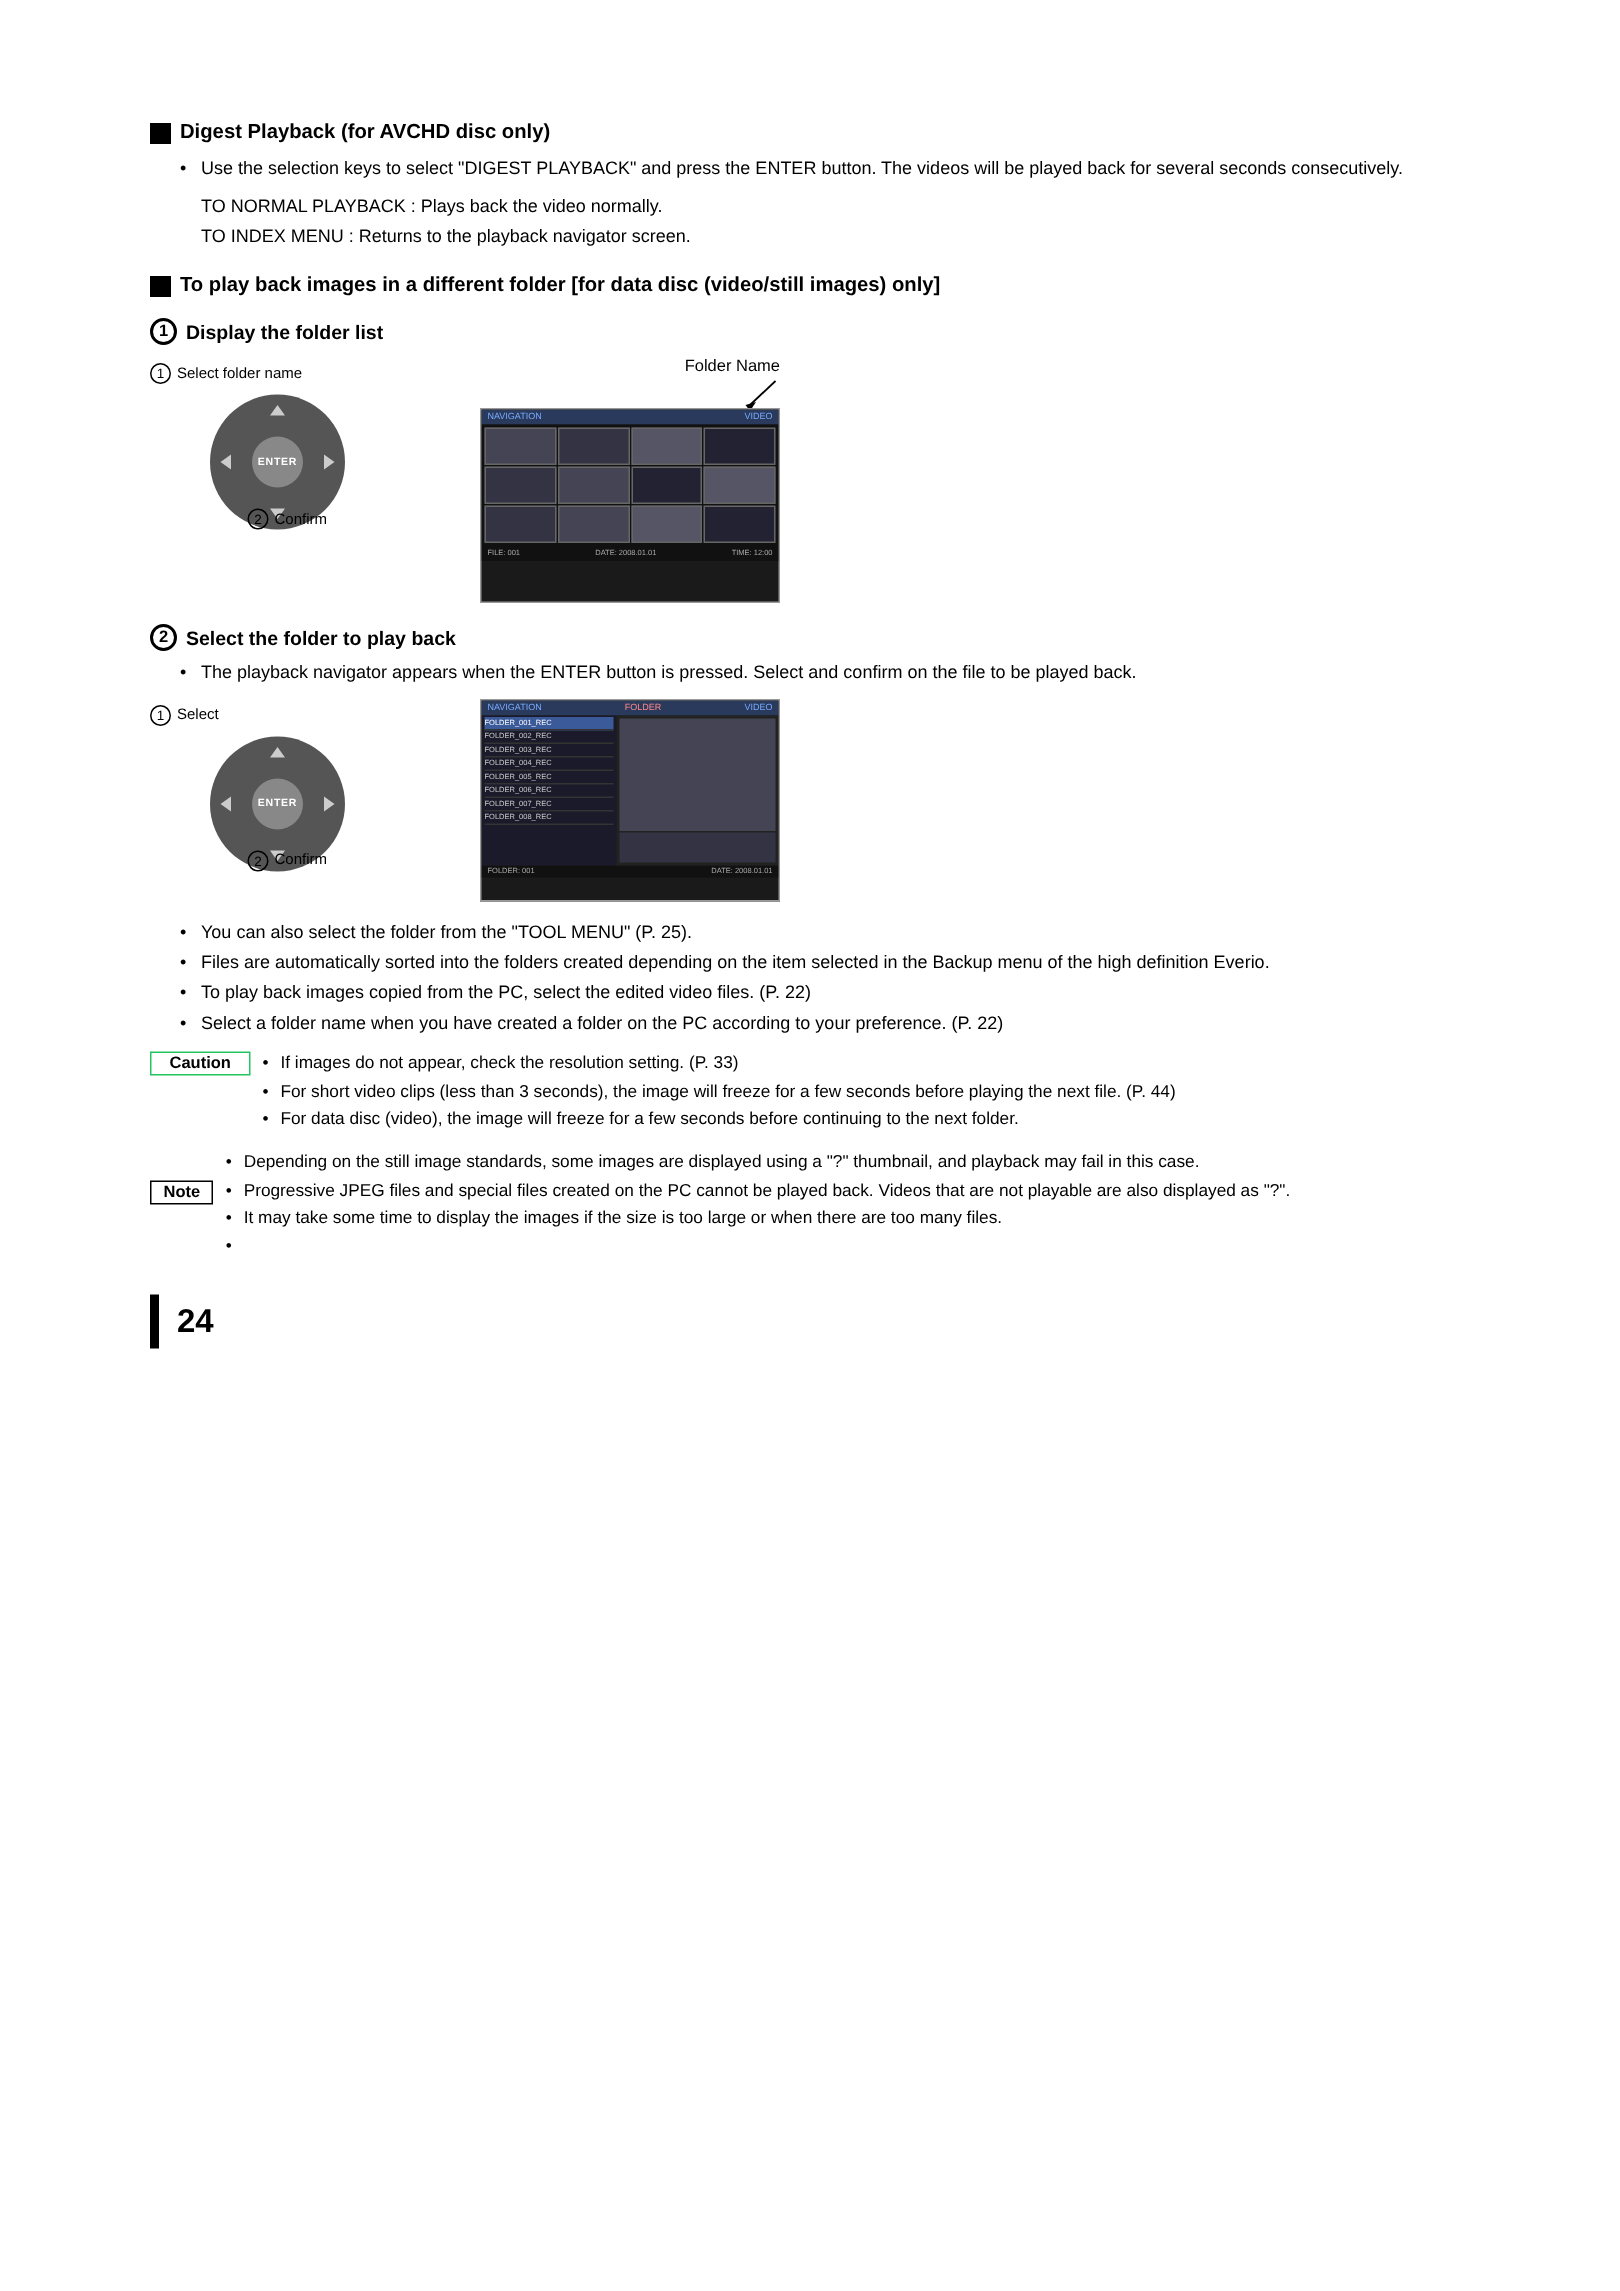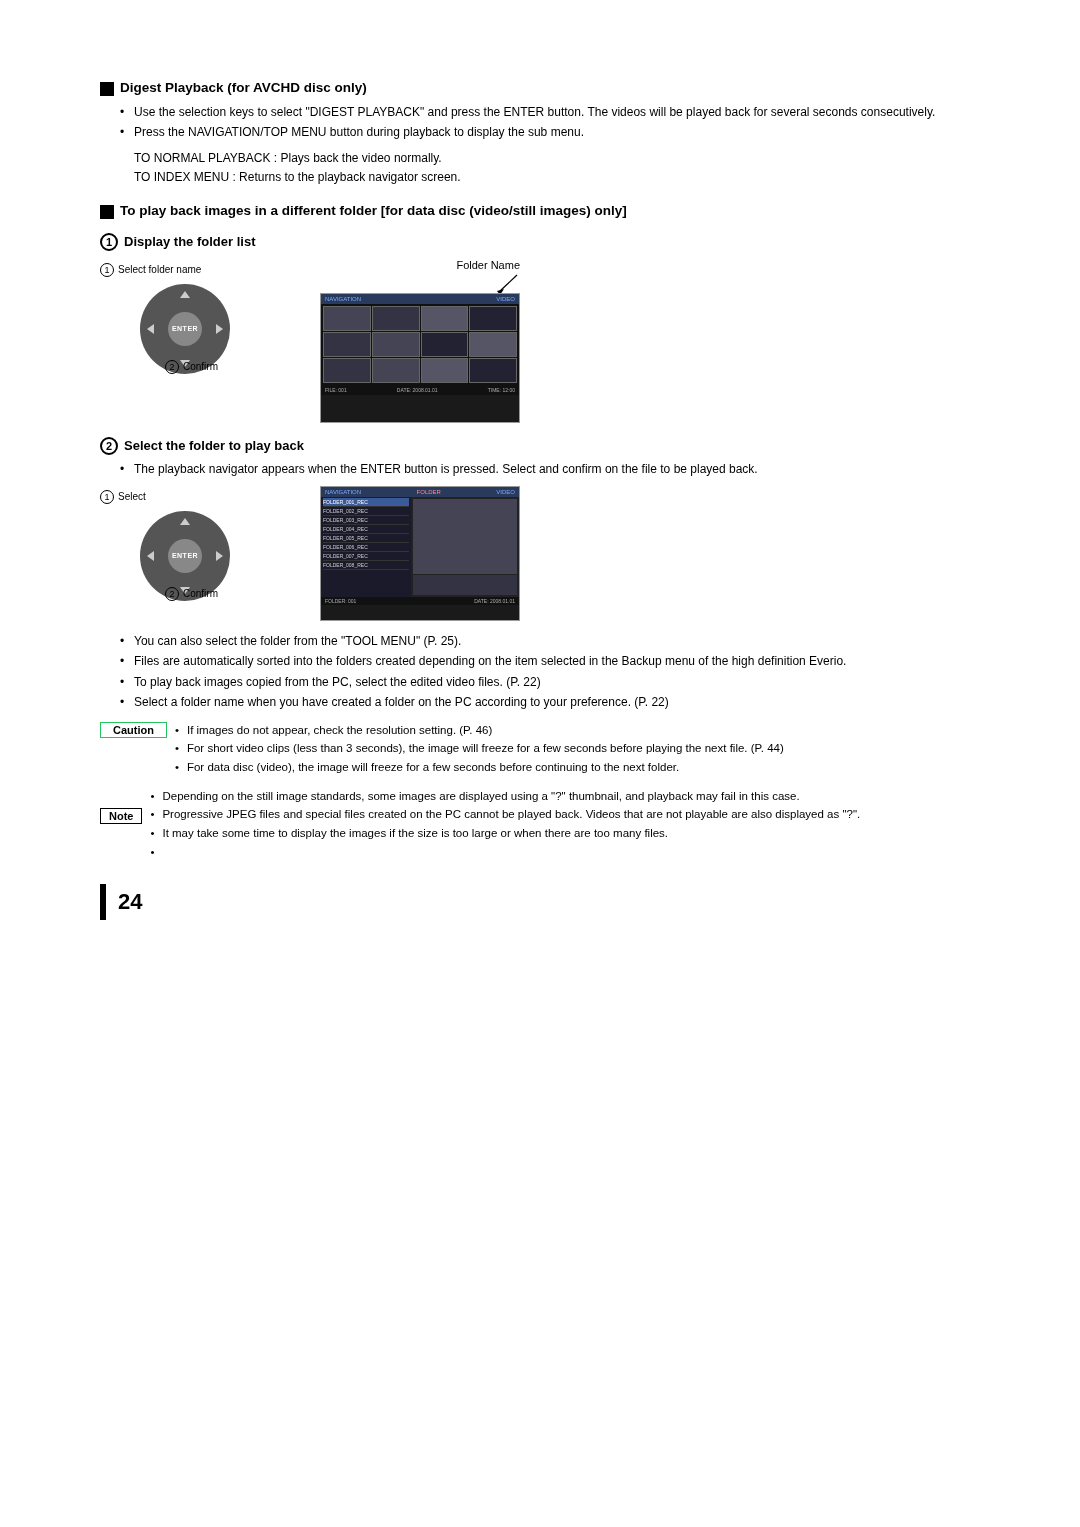--- a/index.html
+++ b/index.html
@@ -288,21 +288,20 @@
 
 <div class="page-content">
 
   <div class="section-heading">
     <span class="black-square"></span>
     <span class="section-heading-text">Digest Playback (for AVCHD disc only)</span>
   </div>
 
   <ul class="bullet-list">
     <li>Use the selection keys to select "DIGEST PLAYBACK" and press the ENTER button. The videos will be played back for several seconds consecutively.</li>
-    <li>Press the NAVIGATION/TOP MENU button during playback to display the sub menu.</li>
   </ul>
 
   <div class="indented">TO NORMAL PLAYBACK : Plays back the video normally.</div>
   <div class="indented">TO INDEX MENU        : Returns to the playback navigator screen.</div>
 
   <div class="section-heading" style="margin-top:16px;">
     <span class="black-square"></span>
     <span class="section-heading-text">To play back images in a different folder [for data disc (video/still images) only]</span>
   </div>
 
@@ -463,21 +462,21 @@
     <li>Files are automatically sorted into the folders created depending on the item selected in the Backup menu of the high definition Everio.</li>
     <li>To play back images copied from the PC, select the edited video files. (P. 22)</li>
     <li>Select a folder name when you have created a folder on the PC according to your preference. (P. 22)</li>
   </ul>
 
   <div style="display:flex; align-items:flex-start; margin:10px 0;">
     <div style="border:1px solid #22c55e; padding:1px 12px; font-weight:bold; font-size:11px; margin-right:8px; white-space:nowrap; flex-shrink:0;">Caution</div>
     <ul style="list-style:none; margin:0; padding:0;">
       <li style="position:relative; padding-left:12px; margin-bottom:2px; font-size:11.5px; line-height:1.45;">
         <span style="position:absolute; left:0;">•</span>
-        <span>If images do not appear, check the resolution setting. (P. 46)</span>
+        <span>If images do not appear, check the resolution setting. (P. 33)</span>
       </li>
       <li style="position:relative; padding-left:12px; margin-bottom:2px; font-size:11.5px; line-height:1.45;">
         <span style="position:absolute; left:0;">•</span>
         <span>For short video clips (less than 3 seconds), the image will freeze for a few seconds before playing the next file. (P. 44)</span>
       </li>
       <li style="position:relative; padding-left:12px; margin-bottom:2px; font-size:11.5px; line-height:1.45;">
         <span style="position:absolute; left:0;">•</span>
         <span>For data disc (video), the image will freeze for a few seconds before continuing to the next folder.</span>
       </li>
     </ul>

